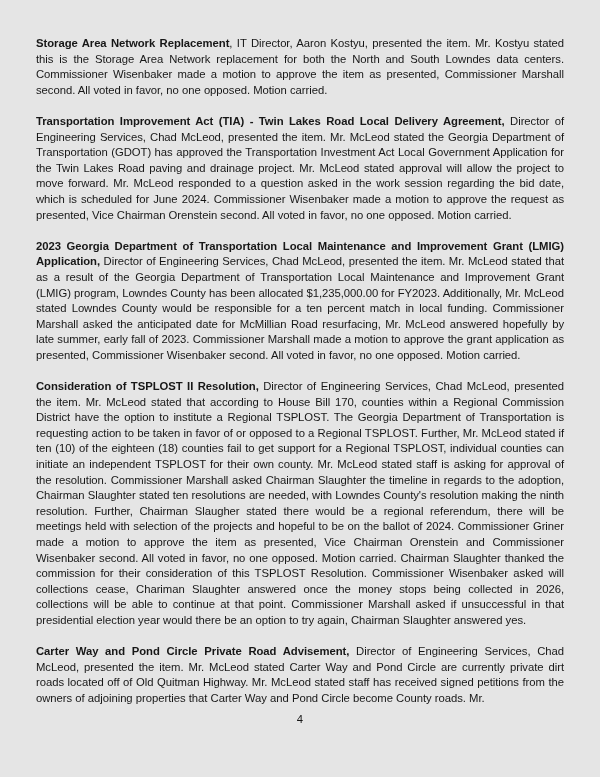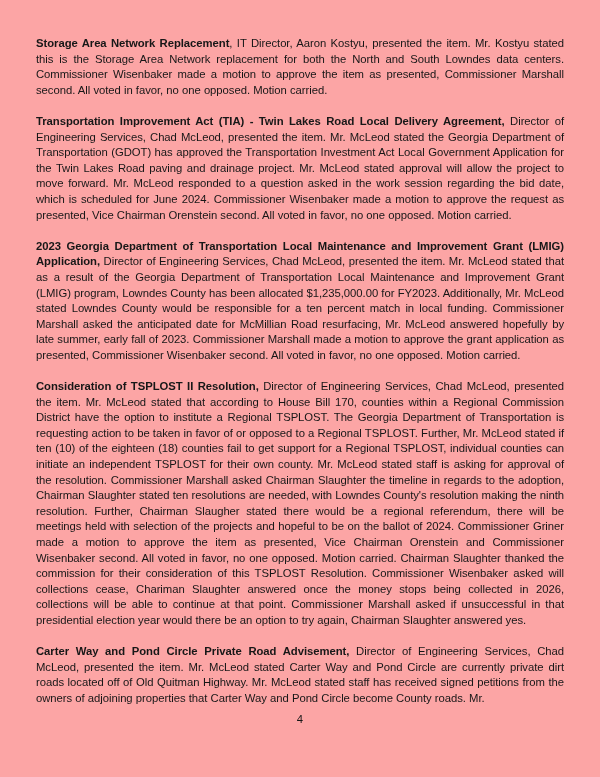--- a/index.html
+++ b/index.html
@@ -15,21 +15,21 @@
     color: #171717;
     position: relative;
     overflow: hidden;
   }
   .page {
     position: absolute;
     left: 0;
     top: 0;
     width: 600px;
     height: 777px;
-    background: #fca5a5;
+    background: #e5e5e5;
   }
   .content {
     position: absolute;
     left: 36px;
     top: 36px;
     width: 528px;
   }
   .para {
     font-size: 11.3px;
     line-height: 15.6px;

